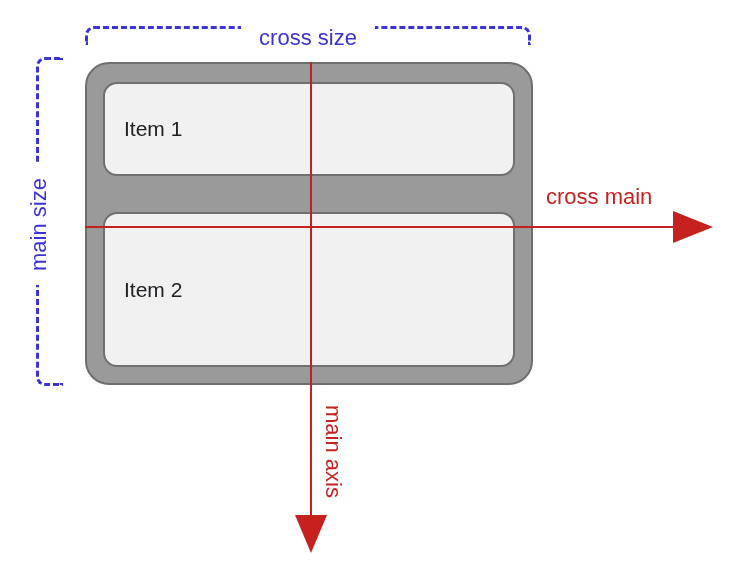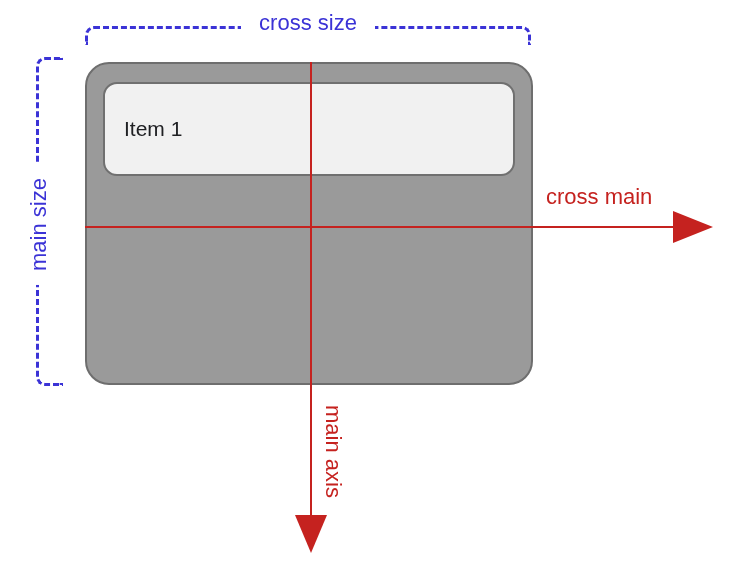--- a/index.html
+++ b/index.html
@@ -22,21 +22,21 @@
 
   
   .bracket-top{
     left:85px;top:26px;width:446px;height:19px;
     border:3px dashed var(--size-blue);
     border-bottom:none;
     border-radius:9px 9px 0 0;
     z-index:1;
   }
   .bracket-top-labelwrap{
-    left:85px;top:8px;width:446px;text-align:center;z-index:2;
+    left:85px;top:23px;width:446px;text-align:center;z-index:2;
   }
   .bracket-top-labelwrap span{
     display:inline-block;background:var(--background);
     padding:0 18px;font-size:22px;line-height:30px;color:var(--size-blue);
   }
   .bracket-left{
     left:36px;top:57px;width:27px;height:329px;
     border:3px dashed var(--size-blue);
     border-right:none;
     border-radius:9px 0 0 9px;
@@ -118,20 +118,23 @@
 
 <div class="abs bracket-left"></div>
 <div class="abs bracket-left-labelwrap">
   <span>main size</span>
 </div>
 
 <div class="abs flex-container">
   <div class="flex-item first">
     <span>Item 1</span>
   </div>
+  <div class="flex-item second">
+    <span>Item 2</span>
+  </div>
 </div>
 
 <div class="abs cross-axis-line"></div>
 <div class="abs cross-axis-arrow"></div>
 <div class="abs cross-axis-label">cross main</div>
 
 <div class="abs main-axis-line"></div>
 <div class="abs main-axis-arrow"></div>
 <div class="abs main-axis-labelwrap">
   <span>main axis</span>

